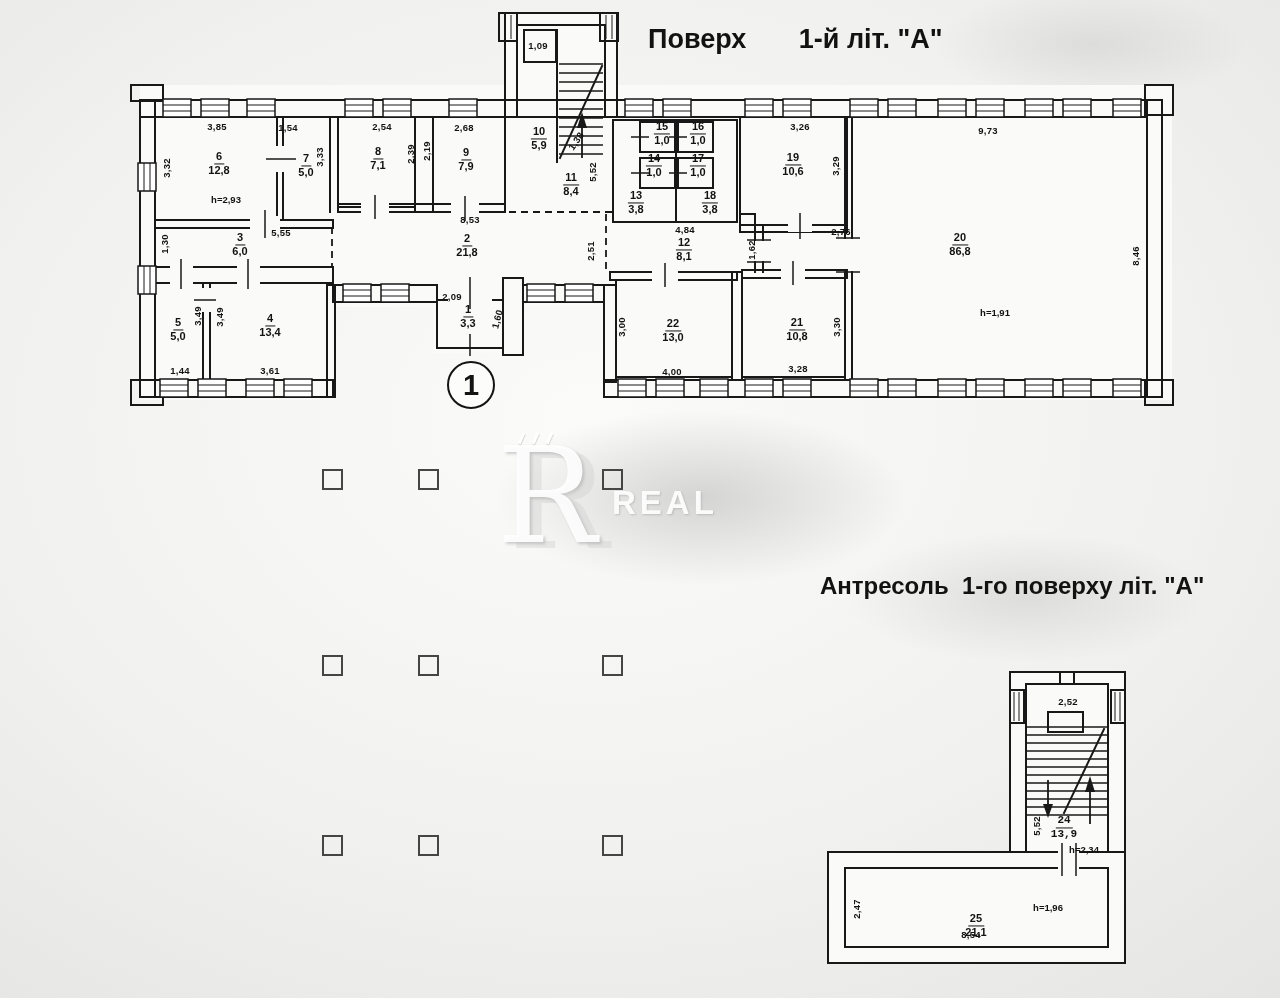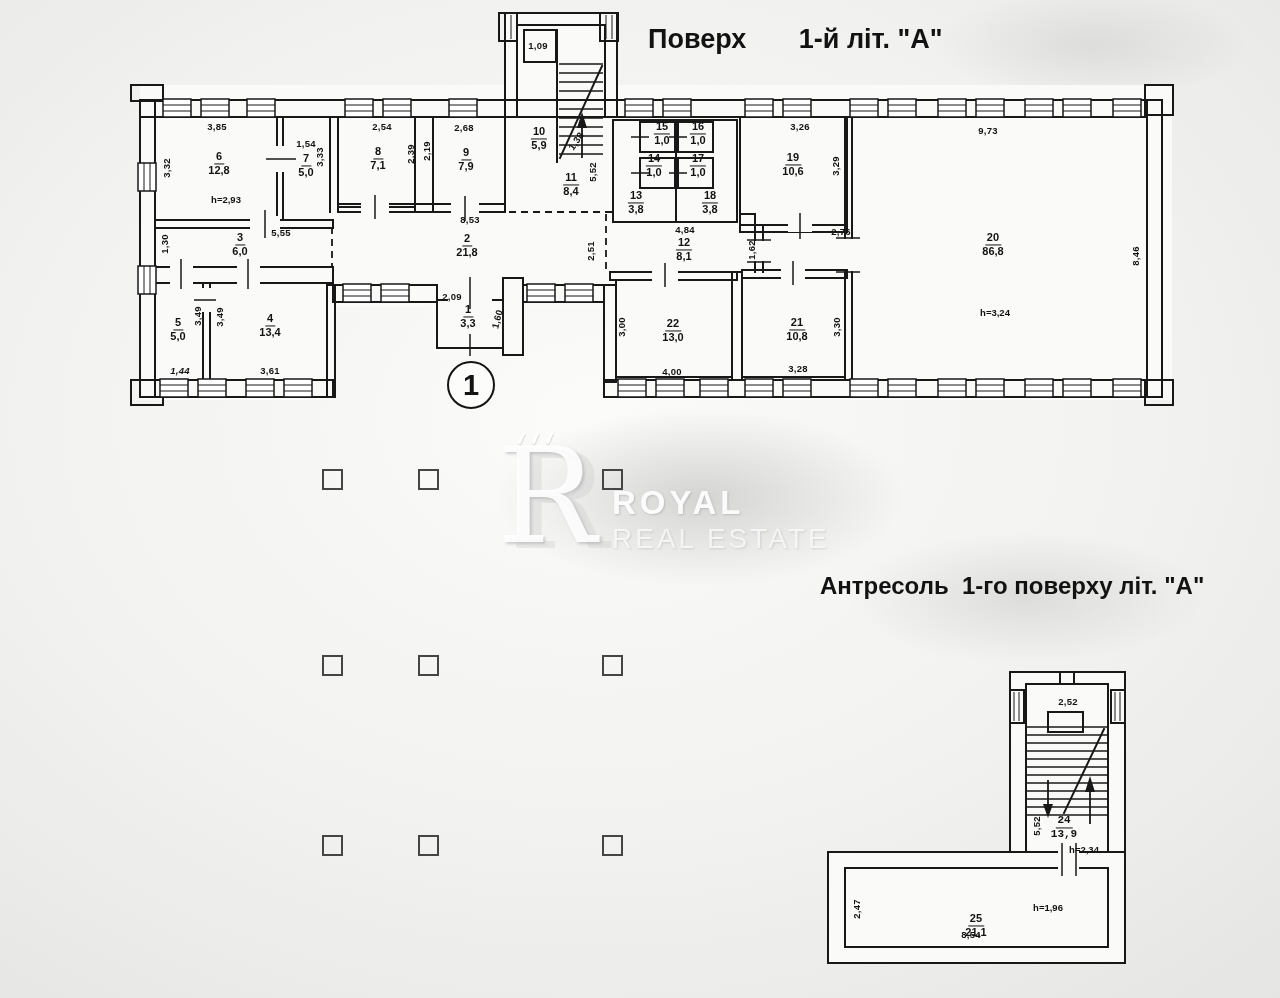--- a/index.html
+++ b/index.html
@@ -342,22 +342,21 @@
 
   <div class="plan-badge">1</div>
 
   <div class="wm" id="wm-mono2">R</div>
   <div class="wm" id="wm-mono">R</div>
   <div class="wm" id="wm-crown">
     <i style="left:0"></i>
       <i style="left:14px"></i>
       <i style="left:28px"></i>
   </div>
-  <div class="wm" id="wm-royal">ROYAL</div>
-  <div class="wm" id="wm-estate">REAL ESTATE</div>
+  <div class="wm" id="wm-royal">REAL</div>
 
   <div class="sq" style="left:322px;top:469px"></div>
   <div class="sq" style="left:418px;top:469px"></div>
   <div class="sq" style="left:602px;top:469px"></div>
   <div class="sq" style="left:322px;top:655px"></div>
   <div class="sq" style="left:418px;top:655px"></div>
   <div class="sq" style="left:602px;top:655px"></div>
   <div class="sq" style="left:322px;top:835px"></div>
   <div class="sq" style="left:418px;top:835px"></div>
   <div class="sq" style="left:602px;top:835px"></div>
@@ -375,25 +374,25 @@
       <div class="room-label" style="left: 539px; top: 139px; transform: translate(-50%, -50%) rotate(0deg);"><span class="num">10</span><span class="area">5,9</span></div>
       <div class="room-label" style="left: 571px; top: 185px; transform: translate(-50%, -50%) rotate(0deg);"><span class="num">11</span><span class="area">8,4</span></div>
       <div class="room-label" style="left: 684px; top: 250px; transform: translate(-50%, -50%) rotate(0deg);"><span class="num">12</span><span class="area">8,1</span></div>
       <div class="room-label" style="left: 636px; top: 203px; transform: translate(-50%, -50%) rotate(0deg);"><span class="num">13</span><span class="area">3,8</span></div>
       <div class="room-label" style="left: 654px; top: 166px; transform: translate(-50%, -50%) rotate(0deg);"><span class="num">14</span><span class="area">1,0</span></div>
       <div class="room-label" style="left: 654px; top: 134px; transform: translate(-50%, -50%) rotate(0deg); margin-left: 8px;"><span class="num">15</span><span class="area">1,0</span></div>
       <div class="room-label" style="left: 698px; top: 134px; transform: translate(-50%, -50%) rotate(0deg);"><span class="num">16</span><span class="area">1,0</span></div>
       <div class="room-label" style="left: 698px; top: 166px; transform: translate(-50%, -50%) rotate(0deg);"><span class="num">17</span><span class="area">1,0</span></div>
       <div class="room-label" style="left: 710px; top: 203px; transform: translate(-50%, -50%) rotate(0deg);"><span class="num">18</span><span class="area">3,8</span></div>
       <div class="room-label" style="left: 793px; top: 165px; transform: translate(-50%, -50%) rotate(0deg);"><span class="num">19</span><span class="area">10,6</span></div>
-      <div class="room-label" style="left: 993px; top: 245px; transform: translate(-50%, -50%) rotate(0deg);"><span class="num">20</span><span class="area">86,8</span></div>
+      <div class="room-label" style="left: 960px; top: 245px; transform: translate(-50%, -50%) rotate(0deg);"><span class="num">20</span><span class="area">86,8</span></div>
       <div class="room-label" style="left: 797px; top: 330px; transform: translate(-50%, -50%) rotate(0deg);"><span class="num">21</span><span class="area">10,8</span></div>
       <div class="room-label" style="left: 673px; top: 331px; transform: translate(-50%, -50%) rotate(0deg);"><span class="num">22</span><span class="area">13,0</span></div>
       <div class="dim-label" style="left: 217px; top: 126px; transform: translate(-50%, -50%) rotate(0deg);">3,85</div>
-      <div class="dim-label" style="left: 306px; top: 127px; transform: translate(-50%, -50%) rotate(0deg); margin-top: 16px;">1,54</div>
+      <div class="dim-label" style="left: 288px; top: 127px; transform: translate(-50%, -50%) rotate(0deg);">1,54</div>
       <div class="dim-label" style="left: 382px; top: 126px; transform: translate(-50%, -50%) rotate(0deg);">2,54</div>
       <div class="dim-label" style="left: 464px; top: 127px; transform: translate(-50%, -50%) rotate(0deg);">2,68</div>
       <div class="dim-label" style="left: 538px; top: 45px; transform: translate(-50%, -50%) rotate(0deg);">1,09</div>
       <div class="dim-label" style="left: 800px; top: 126px; transform: translate(-50%, -50%) rotate(0deg);">3,26</div>
       <div class="dim-label" style="left: 988px; top: 130px; transform: translate(-50%, -50%) rotate(0deg);">9,73</div>
       <div class="dim-label" style="left: 166px; top: 168px; transform: translate(-50%, -50%) rotate(-90deg);">3,32</div>
       <div class="dim-label" style="left: 319px; top: 157px; transform: translate(-50%, -50%) rotate(-90deg);">3,33</div>
       <div class="dim-label" style="left: 410px; top: 154px; transform: translate(-50%, -50%) rotate(-90deg);">2,39</div>
       <div class="dim-label" style="left: 426px; top: 151px; transform: translate(-50%, -50%) rotate(-90deg);">2,19</div>
       <div class="dim-label" style="left: 576px; top: 141px; transform: translate(-50%, -50%) rotate(-55deg);">1,38</div>
@@ -404,28 +403,28 @@
       <div class="dim-label" style="left: 685px; top: 229px; transform: translate(-50%, -50%) rotate(0deg); text-align: center;">4,84</div>
       <div class="dim-label" style="left: 841px; top: 231px; transform: translate(-50%, -50%) rotate(0deg); text-align: center;">2,76</div>
       <div class="dim-label" style="left: 590px; top: 251px; transform: translate(-50%, -50%) rotate(-90deg);">2,51</div>
       <div class="dim-label" style="left: 751px; top: 250px; transform: translate(-50%, -50%) rotate(-90deg);">1,62</div>
       <div class="dim-label" style="left: 835px; top: 166px; transform: translate(-50%, -50%) rotate(-90deg);">3,29</div>
       <div class="dim-label" style="left: 1135px; top: 256px; transform: translate(-50%, -50%) rotate(-90deg);">8,46</div>
       <div class="dim-label" style="left: 452px; top: 296px; transform: translate(-50%, -50%) rotate(0deg); text-align: right;">2,09</div>
       <div class="dim-label" style="left: 497px; top: 319px; transform: translate(-50%, -50%) rotate(-75deg);">1,60</div>
       <div class="dim-label" style="left: 197px; top: 316px; transform: translate(-50%, -50%) rotate(-90deg);">3,49</div>
       <div class="dim-label" style="left: 219px; top: 317px; transform: translate(-50%, -50%) rotate(-90deg);">3,49</div>
-      <div class="dim-label" style="left: 180px; top: 370px; transform: translate(-50%, -50%) rotate(0deg); font-style: italic;">1,44</div>
+      <div class="dim-label" style="left: 180px; top: 370px; transform: translate(-50%, -50%) rotate(0deg);">1,44</div>
       <div class="dim-label" style="left: 270px; top: 370px; transform: translate(-50%, -50%) rotate(0deg);">3,61</div>
       <div class="dim-label" style="left: 621px; top: 327px; transform: translate(-50%, -50%) rotate(-90deg);">3,00</div>
       <div class="dim-label" style="left: 672px; top: 371px; transform: translate(-50%, -50%) rotate(0deg);">4,00</div>
       <div class="dim-label" style="left: 836px; top: 327px; transform: translate(-50%, -50%) rotate(-90deg);">3,30</div>
       <div class="dim-label" style="left: 798px; top: 368px; transform: translate(-50%, -50%) rotate(0deg);">3,28</div>
       <div class="note-label" style="left: 226px; top: 199px; transform: translate(-50%, -50%) rotate(0deg);">h=2,93</div>
-      <div class="note-label" style="left: 995px; top: 312px; transform: translate(-50%, -50%) rotate(0deg);">h=3,24</div>
+      <div class="note-label" style="left: 995px; top: 312px; transform: translate(-50%, -50%) rotate(0deg);">h=1,91</div>
       <div class="room-label" style="left: 1064px; top: 828px; transform: translate(-50%, -50%) rotate(0deg); font-family: Liberation Mono, monospace;"><span class="num">24</span><span class="area">13,9</span></div>
       <div class="room-label" style="left: 976px; top: 906px; transform: translate(-50%, -50%) rotate(0deg); margin-top: 20px;"><span class="num">25</span><span class="area">21,1</span></div>
       <div class="dim-label" style="left: 1068px; top: 701px; transform: translate(-50%, -50%) rotate(0deg);">2,52</div>
       <div class="dim-label" style="left: 1036px; top: 826px; transform: translate(-50%, -50%) rotate(-90deg);">5,52</div>
       <div class="dim-label" style="left: 856px; top: 909px; transform: translate(-50%, -50%) rotate(-90deg);">2,47</div>
       <div class="dim-label" style="left: 971px; top: 934px; transform: translate(-50%, -50%) rotate(0deg);">8,54</div>
       <div class="note-label" style="left: 1084px; top: 849px; transform: translate(-50%, -50%) rotate(0deg);">h=2,34</div>
       <div class="note-label" style="left: 1048px; top: 907px; transform: translate(-50%, -50%) rotate(0deg);">h=1,96</div>
     </div>
 </div>

